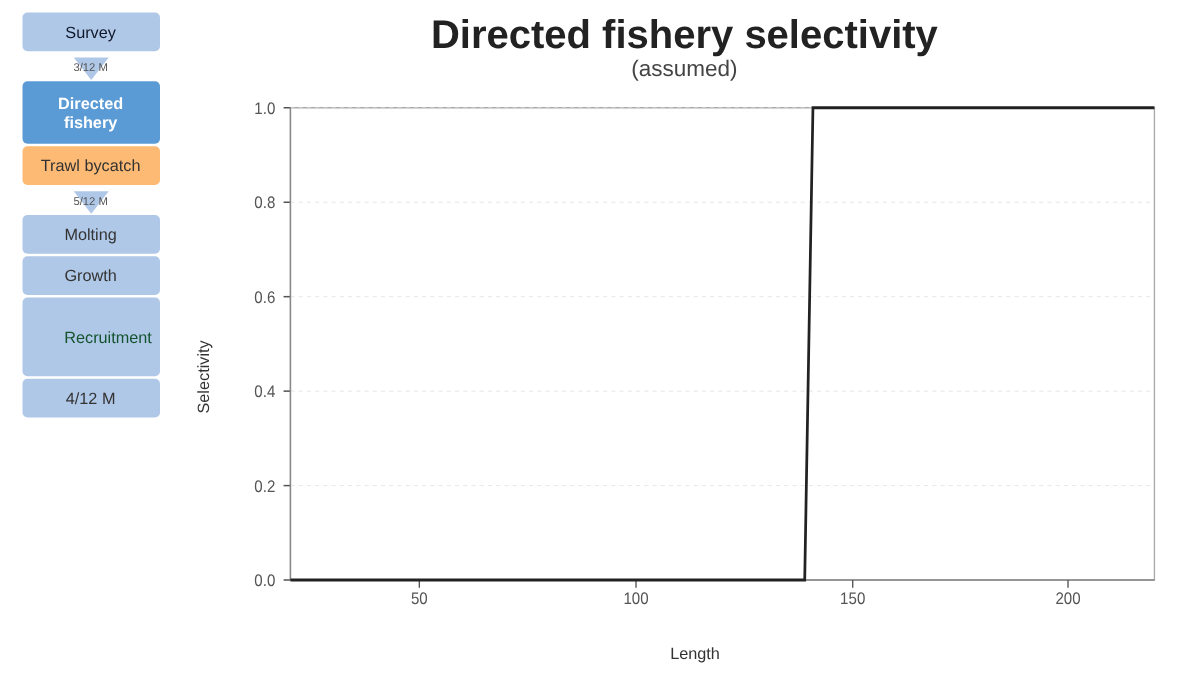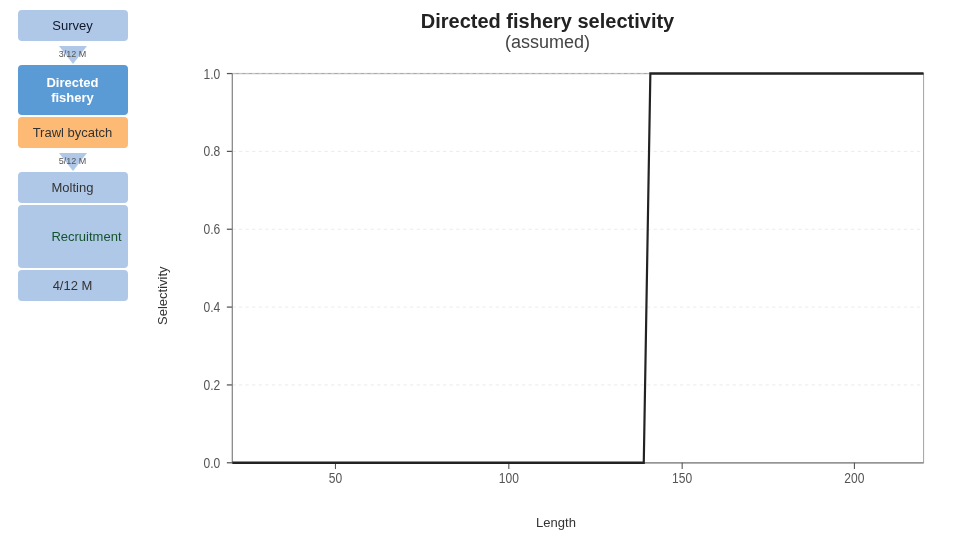--- a/index.html
+++ b/index.html
@@ -158,21 +158,21 @@
 
     
     .main {
       flex: 1;
       display: flex;
       flex-direction: column;
       padding: 10px 20px 10px 10px;
     }
 
     .chart-title {
-      font-size: 20px;
+      font-size: 32px;
       font-weight: bold;
       color: #222;
       text-align: center;
       margin-bottom: 0;
       line-height: 1.1;
     }
 
     .chart-subtitle {
       font-size: 18px;
       color: #444;
@@ -237,20 +237,21 @@
   <button class="btn-directed">Directed<br>fishery</button>
 
   <button class="btn-trawl">Trawl bycatch</button>
 
   <div style="display:flex;flex-direction:column;align-items:center;margin:2px 0 2px 0;">
     <div class="arrow-down-2"></div>
     <span class="arrow-label">5/12 M</span>
   </div>
 
   <button class="btn-molting">Molting</button>
+  <button class="btn-growth">Growth</button>
   <button class="btn-recruitment">Recruitment</button>
   <button class="btn-412">4/12 M</button>
 </div>
 
 <div class="main">
   <h1 class="chart-title">Directed fishery selectivity</h1>
   <p class="chart-subtitle">(assumed)</p>
 
   <div class="chart-container">
     <div class="y-axis-label">Selectivity</div>

